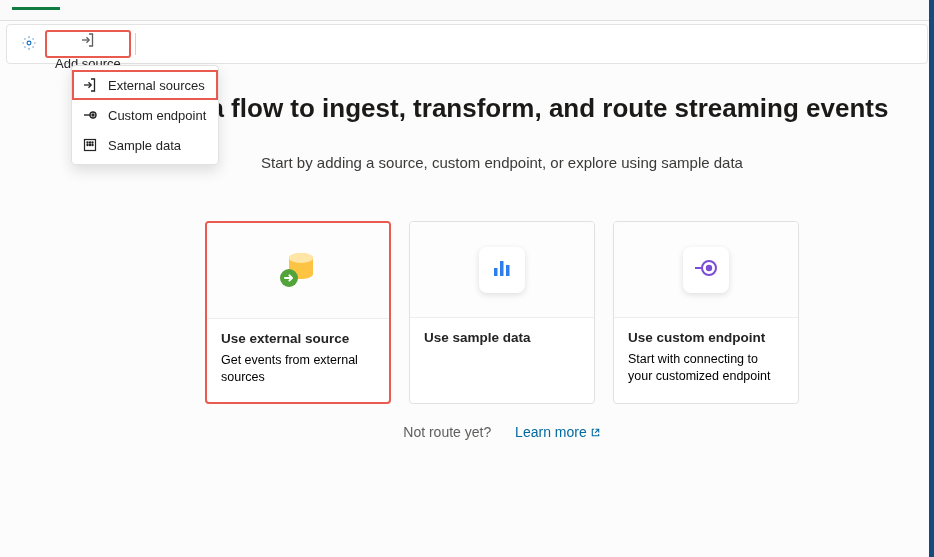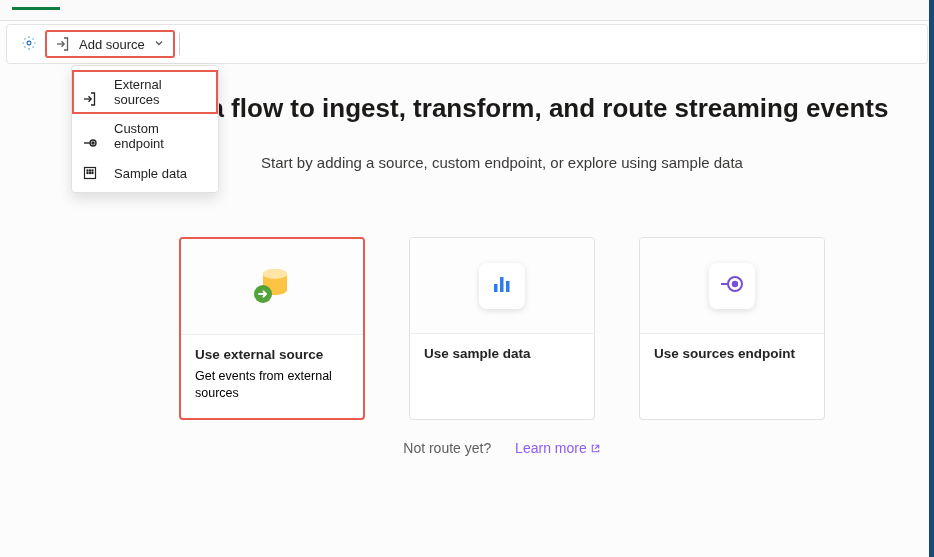--- a/index.html
+++ b/index.html
@@ -65,40 +65,41 @@
     .add-source-btn {
       display: flex;
       align-items: center;
       gap: 8px;
       height: 28px;
       padding: 0 8px;
       cursor: pointer;
       border-radius: 3px;
       border: 2px solid #e85b4e;
       margin-left: 2px;
+      flex-direction: column;
     }
     .add-source-btn .icon { color: #605e5c; width: 16px; height: 16px; display:flex; align-items:center; }
     .add-source-btn .label { font-size: 13px; color: #242424; }
     .chev { color: #605e5c; }
     .dropdown {
       position: absolute;
       top: 40px;
       left: 64px;
       width: 148px;
       background: #fff;
       border: 1px solid #e1e1e1;
       border-radius: 4px;
       box-shadow: 0 6px 14px rgba(0,0,0,0.12);
       padding: 4px 0;
       z-index: 10;
     }
     .dropdown-item {
       display: flex;
-      align-items: flex-end;
-      gap: 16px;
+      align-items: center;
+      gap: 10px;
       padding: 7px 10px;
       cursor: pointer;
       font-size: 13px;
     }
     .dropdown-item .mi { width: 16px; height: 16px; display:flex; align-items:center; justify-content:center; color:#242424; }
     .dropdown-item.hl { outline: 2px solid #e85b4e; outline-offset: -2px; }
 
     .page {
       padding: 18px 40px 0 110px;
       text-align: center;
@@ -106,25 +107,25 @@
     h1 {
       font-size: 26px;
       font-weight: 600;
       margin-top: 8px;
       margin-bottom: 30px;
       color: #1b1a19;
     }
     .sub {
       font-size: 15px;
       color: #3b3a39;
-      margin-bottom: 66px;
+      margin-bottom: 50px;
     }
     .cards {
       display: flex;
-      gap: 44px;
+      gap: 18px;
       justify-content: center;
     }
     .card {
       width: 186px;
       border: 1px solid #e1e1e1;
       border-radius: 4px;
       background: #fff;
       cursor: pointer;
       text-align: left;
       overflow: hidden;
@@ -157,21 +158,21 @@
       font-size: 12.5px;
       color: #000000;
       line-height: 1.35;
     }
     .footer-line {
       margin-top: 20px;
       font-size: 14px;
       color: #605e5c;
     }
     .footer-line a {
-      color: #8b5cf6;
+      color: #0369a1;
       text-decoration: none;
       cursor: pointer;
       margin-left: 20px;
     }
     .ext-icon { margin-left: 3px; vertical-align: -1px; }
   </style>
 </head>
 <body>
 
 <div class="right-edge"></div>
@@ -292,21 +293,22 @@
           <span>
             <svg width="28" height="28" viewBox="0 0 28 28" fill="none" stroke="#7b4dd6" stroke-width="2">
               <circle cx="17" cy="14" r="7"></circle>
               <circle cx="17" cy="14" r="2.2" fill="#7b4dd6"></circle>
               <path d="M3 14h7"></path>
             </svg>
           </span>
         </div>
       </div>
       <div class="card-body">
-        <div class="card-title">Use sources endpoint</div>
+        <div class="card-title">Use custom endpoint</div>
+        <div class="card-desc">Start with connecting to your customized endpoint</div>
       </div>
     </div>
 
   </div>
 
   <div class="footer-line">
     <span>Not route yet? </span>
     <a><span>Learn more</span><span class="ext-icon"><svg width="11" height="11" viewBox="0 0 12 12" fill="none" stroke="currentColor" stroke-width="1.2">
             <path d="M4.5 2.5H2.5v7h7v-2"></path>
             <path d="M6 2.5h3.5V6"></path>

